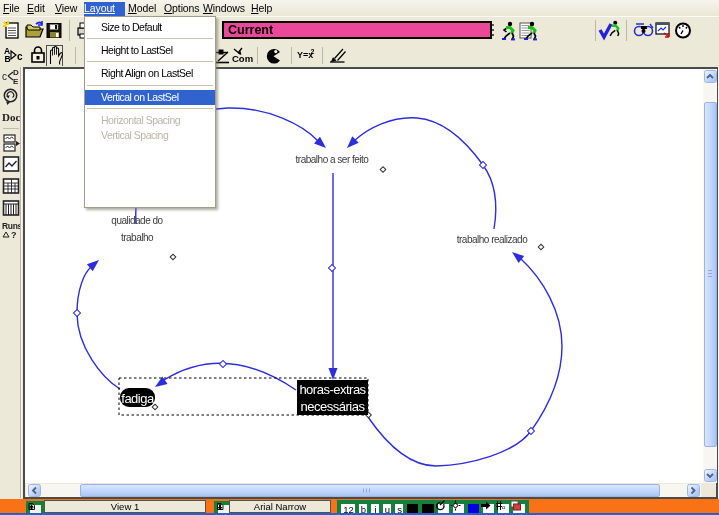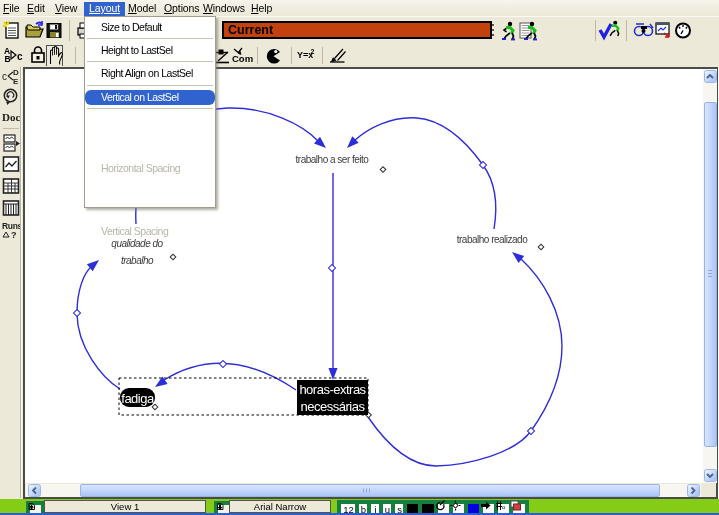--- a/index.html
+++ b/index.html
@@ -4,68 +4,68 @@
 <style>
   html,body{margin:0;padding:0;}
   body{width:719px;height:515px;overflow:hidden;position:relative;
        font-family:"Liberation Sans",sans-serif;background:#ece9d8;}
   .abs{position:absolute;}
   
   #menubar{left:0;top:0;width:719px;height:16px;
     background:linear-gradient(#f6f4ec,#ebe8d7);font-size:10.5px;color:#000;}
   #menubar .mi{position:absolute;top:2px;line-height:12px;letter-spacing:-0.1px;}
   #mLayout{left:84px;top:0;width:41px;height:16px;background:#3163ce;
-    color:#fff;text-align:center;line-height:15px;text-decoration:underline;}
+    color:#fff;text-align:left;line-height:15px;text-decoration:underline;}
   
   #tb1{left:0;top:16px;width:719px;height:28px;
     background:#ece9d8;border-top:1px solid #fbfaf6;}
   #tb2{left:0;top:44px;width:719px;height:22px;background:#ece9d8;}
   .vsep{position:absolute;width:1px;background:#bcb8a4;}
   
-  #curbox{left:222px;top:21px;width:262px;height:14px;background:#c2410c;
+  #curbox{left:222px;top:21px;width:262px;height:14px;background:#ec4899;
     border:2px solid #000;font-size:12.5px;font-weight:bold;
     line-height:14px;padding-left:4px;}
   
   #handbtn{left:46px;top:45px;width:17px;height:21px;border:1px solid #4e504e;
     border-bottom:none;background:#edeadb;box-sizing:border-box;}
   
   #frame{left:23px;top:67px;width:695px;height:432px;border:2px solid #4a4c4a;
     box-sizing:border-box;background:#ece9d8;}
   #canvas{left:25px;top:69px;width:678px;height:414px;background:#fff;}
   
   #vsb{left:703px;top:69px;width:14px;height:414px;background:#f7f6f1;}
   #hsb{left:26px;top:484px;width:675px;height:13px;background:#f7f6f1;}
   .sbtn{position:absolute;background:linear-gradient(135deg,#eef4fe,#cfe0fd 40%,#b7cdf8 70%,#a8c0ef);
     border:1px solid #9cb6e6;border-radius:2.5px;box-sizing:border-box;}
   .thumb{position:absolute;border:1px solid #9ab4e2;border-radius:2px;box-sizing:border-box;}
   #vthumb{left:0.5px;top:33px;width:13px;height:345px;
     background:linear-gradient(90deg,#d7e4fe,#c2d6fc 55%,#aac4f4);}
   #hthumb{left:54px;top:0;width:580px;height:13px;
     background:linear-gradient(#d7e4fe,#c2d6fc 55%,#aac4f4);}
   
-  #status{left:0;top:499px;width:719px;height:14px;background:#84cc16;font-size:10px;}
+  #status{left:0;top:499px;width:719px;height:14px;background:#f97316;font-size:10px;}
   #bottomline{left:0;top:513px;width:719px;height:2px;background:#2b5fd0;}
   .scell{position:absolute;top:1px;height:11px;border:4px solid #15803d;
     background:#fff;text-align:center;line-height:11px;font-size:9.5px;}
   .sflat{position:absolute;top:1px;height:11px;border:1px solid #55534b;
     background:#ece9d8;text-align:center;line-height:11px;font-size:9.5px;}
   
   .lbl{position:absolute;color:#3c3c3c;font-size:10px;letter-spacing:-0.5px;
     text-align:center;line-height:17.4px;white-space:nowrap;}
   .blk{position:absolute;background:#000;color:#fff;font-size:13px;will-change:transform;
     letter-spacing:-0.5px;text-align:center;white-space:nowrap;}
   
   #menu{left:84px;top:16px;width:130px;height:187px;background:#fff;
     border:1px solid #a29d8a;box-shadow:2px 2px 2.5px rgba(120,118,105,0.6);
     font-size:10.5px;letter-spacing:-0.5px;color:#000;padding-top:3px;box-sizing:content-box;}
   #menu .it{height:15.2px;line-height:15.2px;padding-left:16px;}
   #menu .sep{height:8px;position:relative;}
   #menu .sep::after{content:"";position:absolute;left:2px;right:2px;top:3px;height:1px;background:#c6c3b0;}
-  #menu .hl{background:#3163ce;color:#fff;border-radius:6px;}
-  #menu .gr{color:#b8b5a8;margin-top:48px;}
+  #menu .hl{background:#3163ce;color:#fff;}
+  #menu .gr{color:#b8b5a8;}
 </style>
 </head>
 <body>
 
   <div class="abs" id="menubar">
     <div class="mi" style="left:3px"><u>F</u>ile</div>
     <div class="mi" style="left:27px"><u>E</u>dit</div>
     <div class="mi" style="left:55px"><u>V</u>iew</div>
     <div class="mi" id="mLayout"><u>L</u>ayout</div>
     <div class="mi" style="left:128px"><u>M</u>odel</div>
@@ -296,21 +296,21 @@
       <rect x="381" y="167.5" width="4" height="4" transform="rotate(45 383 169.5)"></rect>
       <rect x="539" y="245" width="4" height="4" transform="rotate(45 541 247)"></rect>
       <rect x="171" y="255" width="4" height="4" transform="rotate(45 173 257)"></rect>
       <rect x="153" y="405" width="4" height="4" transform="rotate(45 155 407)"></rect>
       <rect x="366.5" y="413" width="4" height="4" transform="rotate(45 368.5 415)"></rect>
     </g>
   </svg>
 
   <div class="lbl" style="left:282px;top:150.8px;width:100px;">trabalho a ser feito</div>
   <div class="lbl" style="left:442px;top:230.8px;width:100px;">trabalho realizado</div>
-  <div class="lbl" style="left:97px;top:235px;width:80px;font-style:italic;">qualidade do<br>trabalho</div>
+  <div class="lbl" style="left:97px;top:212px;width:80px;">qualidade do<br>trabalho</div>
   <div class="blk" style="left:120px;top:388px;width:35px;height:19px;line-height:22px;overflow:hidden;border-radius:9px;">fadiga</div>
   <div class="blk" style="left:297px;top:380px;width:71px;height:35px;line-height:17px;padding-top:1px;box-sizing:border-box;">horas-extras<br>necessárias</div>
 
   <div class="abs" id="vsb">
     <div class="sbtn" style="left:0.5px;top:1px;width:13px;height:13px;"></div>
     <div class="thumb abs" id="vthumb"></div>
     <div class="sbtn" style="left:0.5px;top:400px;width:13px;height:13px;"></div>
     <svg class="abs" style="left:0;top:0" width="14" height="414">
       <path d="M4,9 L7,6 L10,9" fill="none" stroke="#4d6185" stroke-width="1.8"></path>
       <path d="M4,405 L7,408 L10,405" fill="none" stroke="#4d6185" stroke-width="1.8"></path>

